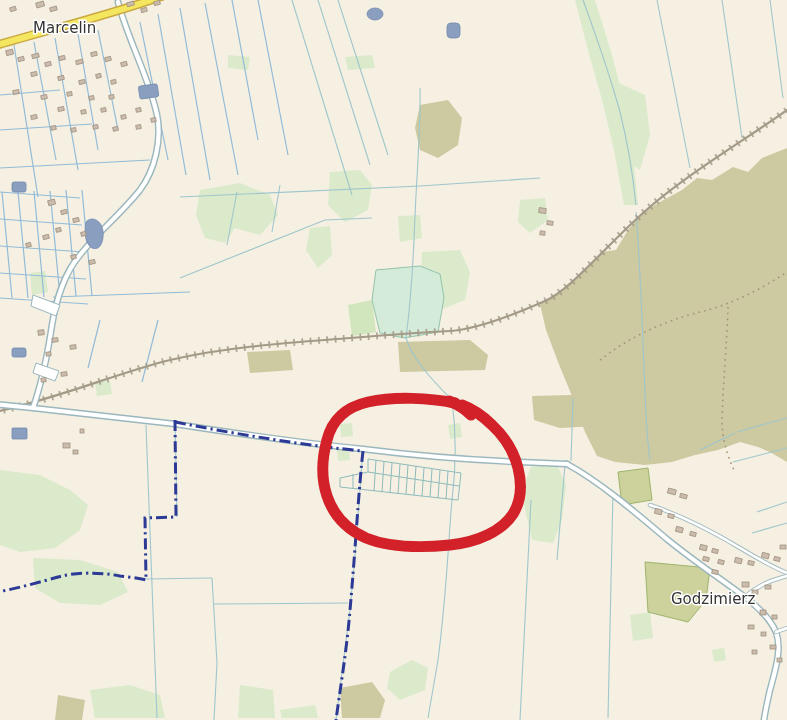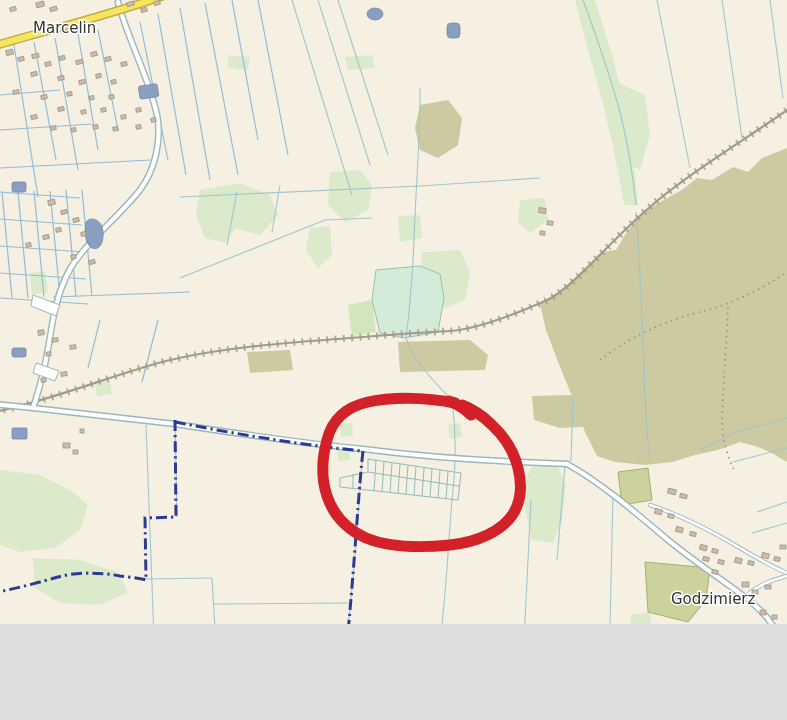--- a/index.html
+++ b/index.html
@@ -1,16 +1,16 @@
 <!DOCTYPE html>
 <html><head>
 <meta charset="utf-8">
 <style>
   html,body{margin:0;padding:0;background:#ddd;}
-  #stage{position:relative;width:787px;height:624px;overflow:hidden;font-family:"DejaVu Sans",sans-serif;}
+  #stage{position:relative;width:787px;height:720px;overflow:hidden;font-family:"DejaVu Sans",sans-serif;}
   svg{display:block;}
   .ditch{fill:none;stroke:#9fc6cc;stroke-width:1.1;}
   .ditchb{fill:none;stroke:#92bbd8;stroke-width:1.2;}
   .green{fill:#dbeacb;stroke:none;}
   .green2{fill:#d1e6bd;stroke:none;}
   .khaki{fill:#cdc9a1;stroke:none;}
   .mint{fill:#d5ebd9;stroke:#93c3ab;stroke-width:1;}
   .olive{fill:#cdd19c;stroke:#9db46c;stroke-width:1;}
   .pond{fill:#8a9fc0;stroke:#7289ad;stroke-width:0.8;}
   .bld{fill:#cbbcad;stroke:#9a8a79;stroke-width:0.7;}

